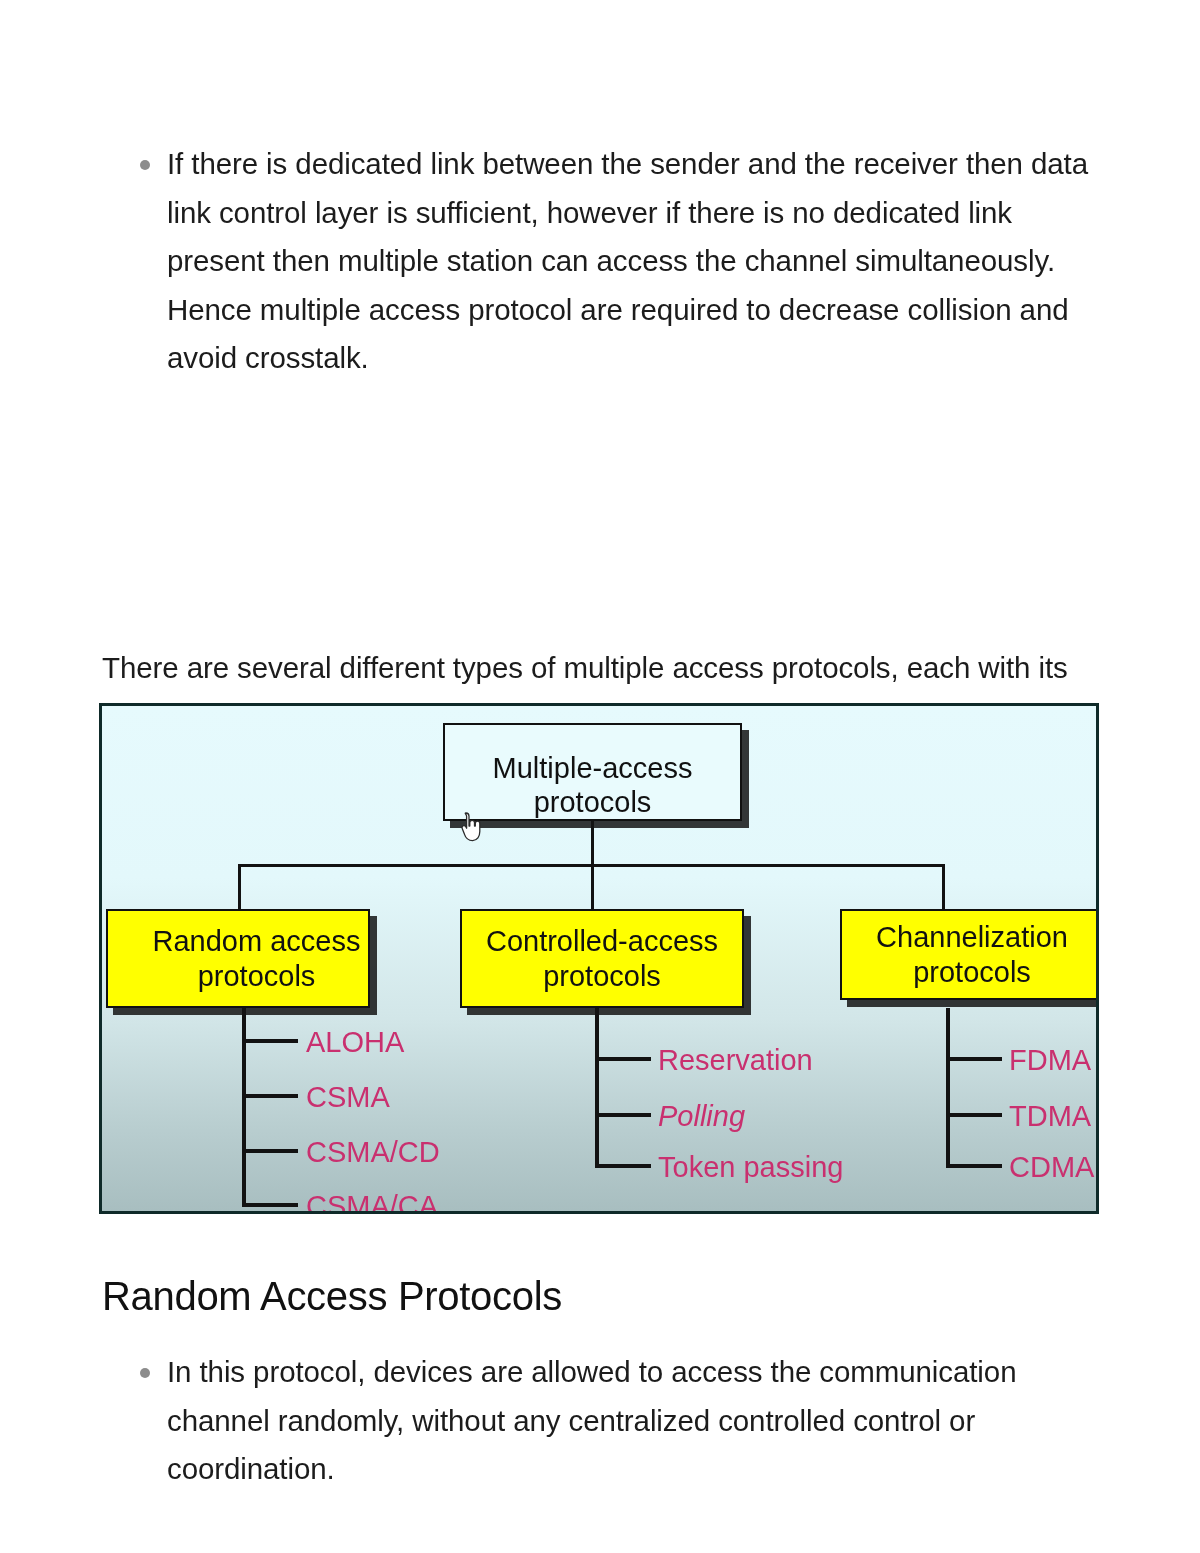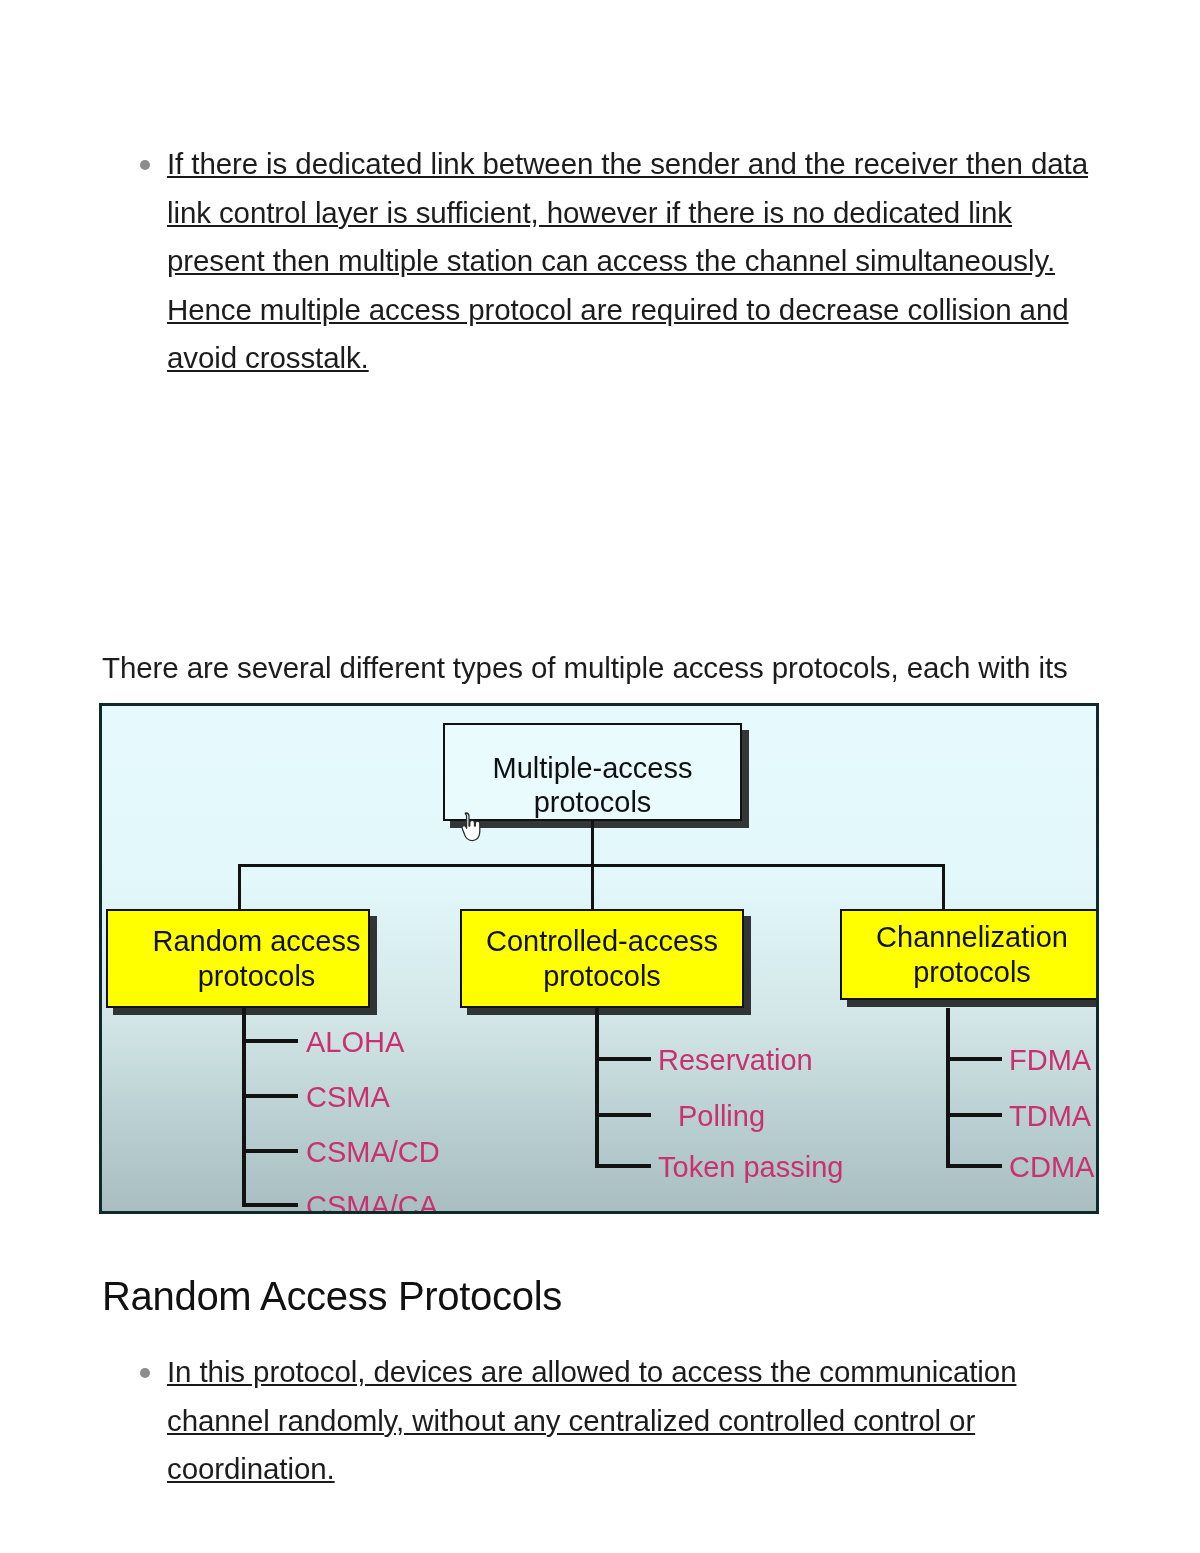--- a/index.html
+++ b/index.html
@@ -23,21 +23,20 @@
     background: #ffffff;
   }
 
   
   .bullet-list {
     position: absolute;
     left: 102px;
     margin: 0;
     padding: 0;
     list-style: none;
-    text-decoration: underline;
   }
   .bullet-list li {
     position: relative;
     padding-left: 65px;
     font-size: 29.5px;
     line-height: 48.5px;
     color: #1c1c1c;
     letter-spacing: -0.1px;
   }
   .bullet-list li .dot {
@@ -227,21 +226,21 @@
     <div class="leaf-label" style="left:204px; top:377px;">CSMA</div>
     <div class="leaf-label" style="left:204px; top:432px;">CSMA/CD</div>
     <div class="leaf-label" style="left:204px; top:486px;">CSMA/CA</div>
 
     <div class="leaf-trunk" style="left:493px; top:302px; height:160px;"></div>
     <div class="leaf-stub" style="left:493px; top:351px; width:56px;"></div>
     <div class="leaf-stub" style="left:493px; top:407px; width:56px;"></div>
     <div class="leaf-stub" style="left:493px; top:458px; width:56px;"></div>
 
     <div class="leaf-label" style="left:556px; top:340px;">Reservation</div>
-    <div class="leaf-label" style="left:576px; top:396px;">Polling</div>
+    <div class="leaf-label" style="left:556px; top:396px;font-style:italic;">Polling</div>
     <div class="leaf-label" style="left:556px; top:447px;">Token passing</div>
 
     <div class="leaf-trunk" style="left:844px; top:302px; height:160px;"></div>
     <div class="leaf-stub" style="left:844px; top:351px; width:56px;"></div>
     <div class="leaf-stub" style="left:844px; top:407px; width:56px;"></div>
     <div class="leaf-stub" style="left:844px; top:458px; width:56px;"></div>
 
     <div class="leaf-label" style="left:907px; top:340px;">FDMA</div>
     <div class="leaf-label" style="left:907px; top:396px;">TDMA</div>
     <div class="leaf-label" style="left:907px; top:447px;">CDMA</div>

